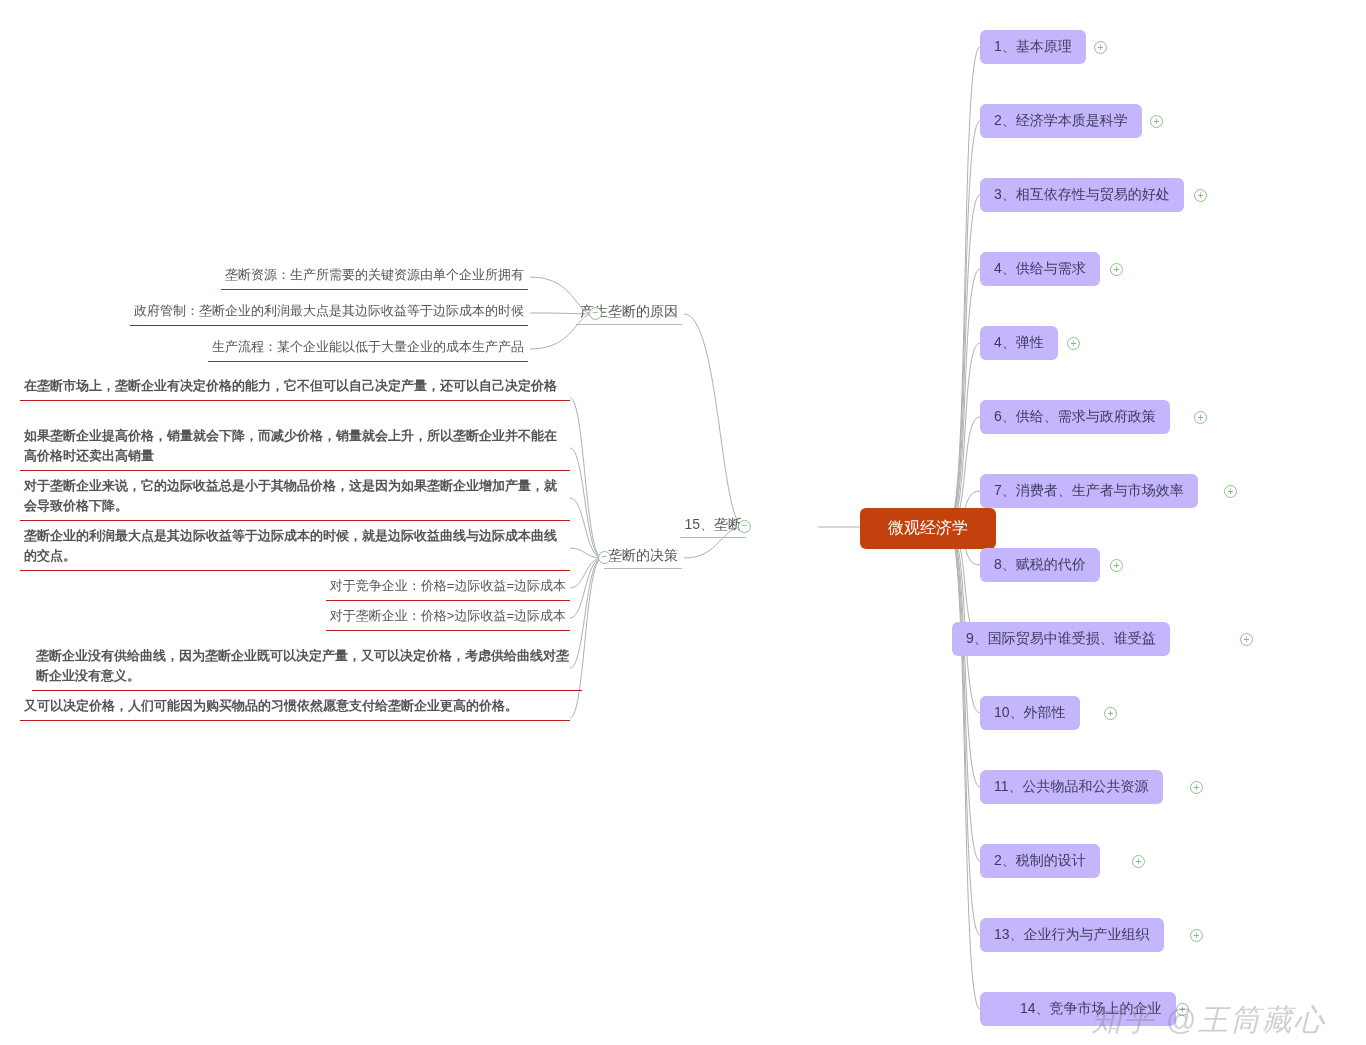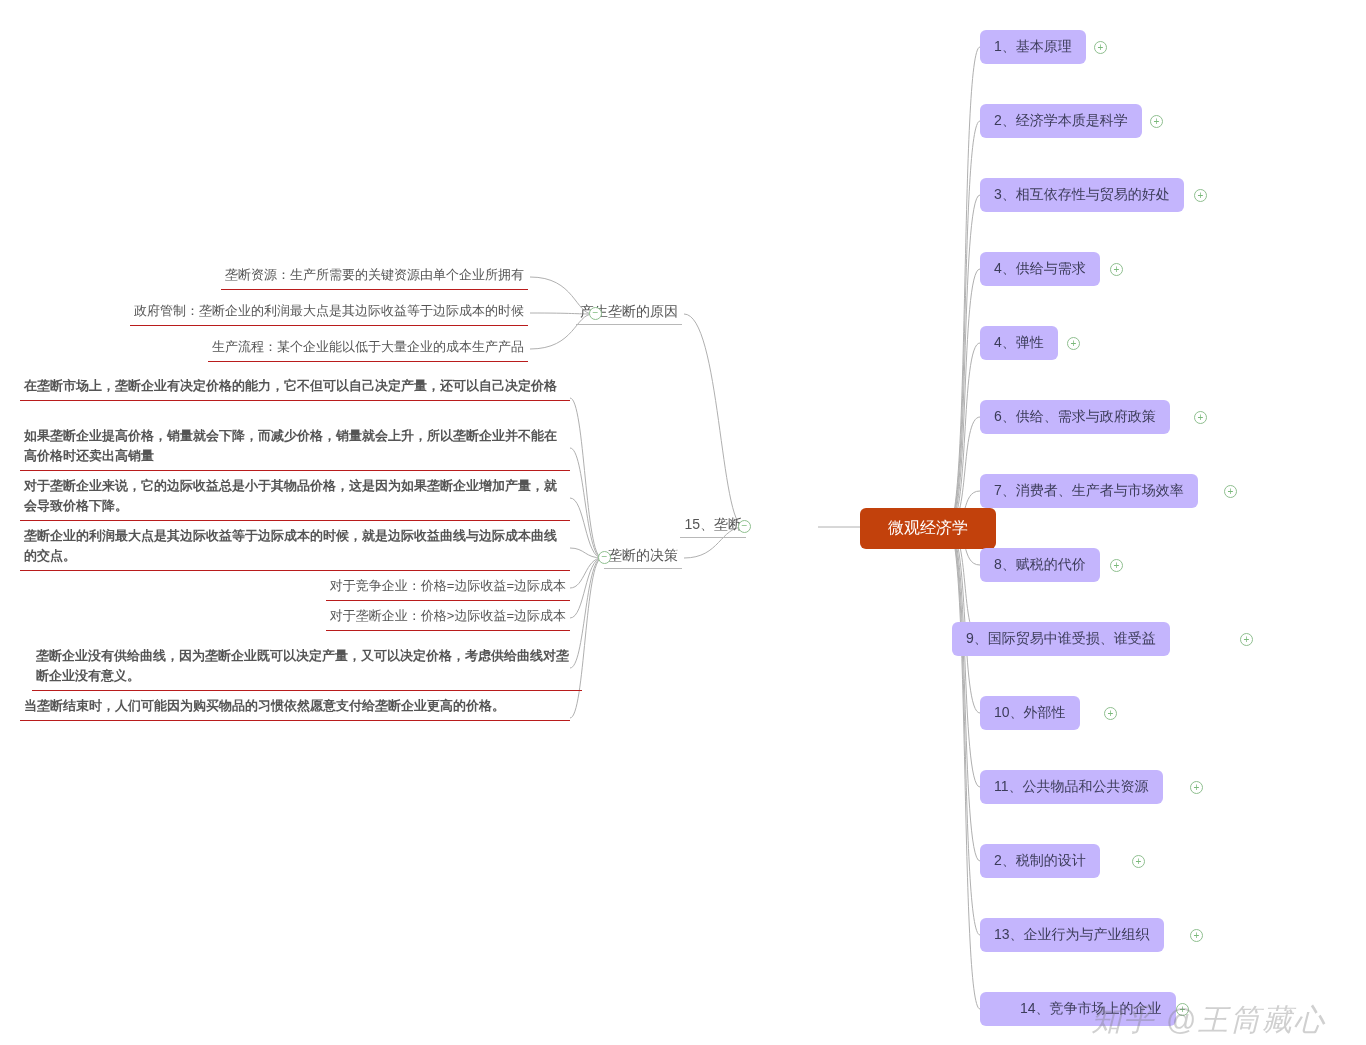--- a/index.html
+++ b/index.html
@@ -180,21 +180,21 @@
 <div class="leaf-node" style="right:796px; top:576px;">
   <span>对于竞争企业：价格=边际收益=边际成本</span>
 </div>
 <div class="leaf-node" style="right:796px; top:606px;">
   <span>对于垄断企业：价格&gt;边际收益=边际成本</span>
 </div>
 <div class="leaf-node wrap" style="left:20px; width:550px; top:646px;margin-left:12px;">
   <span>垄断企业没有供给曲线，因为垄断企业既可以决定产量，又可以决定价格，考虑供给曲线对垄断企业没有意义。</span>
 </div>
 <div class="leaf-node wrap" style="left:20px; width:550px; top:696px;">
-  <span>当垄断结束时，人们可能因为购买物品的习惯依然愿意支付给垄断企业更高的价格。</span>
+  <span>又可以决定价格，人们可能因为购买物品的习惯依然愿意支付给垄断企业更高的价格。</span>
 </div>
 
 <div class="branch-node" style="left:980px; top:30px;">
   <span>1、基本原理</span>
 </div>
 <div class="expander" style="left:1094px; top:41px;">+</div>
 
 <div class="branch-node" style="left:980px; top:104px;">
   <span>2、经济学本质是科学</span>
 </div>

